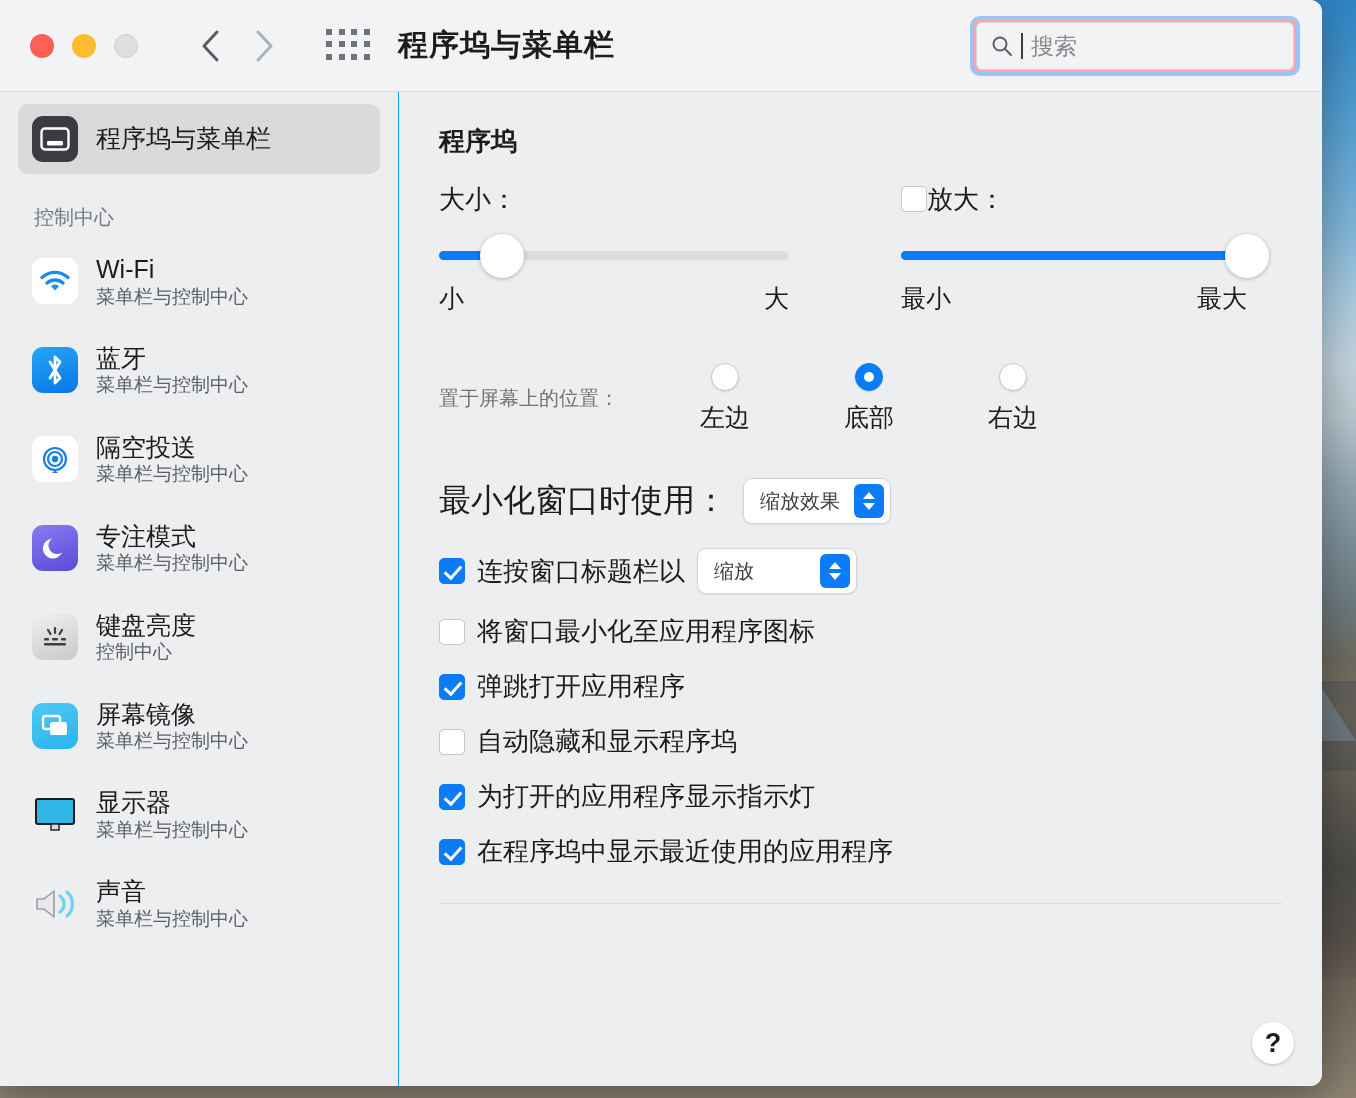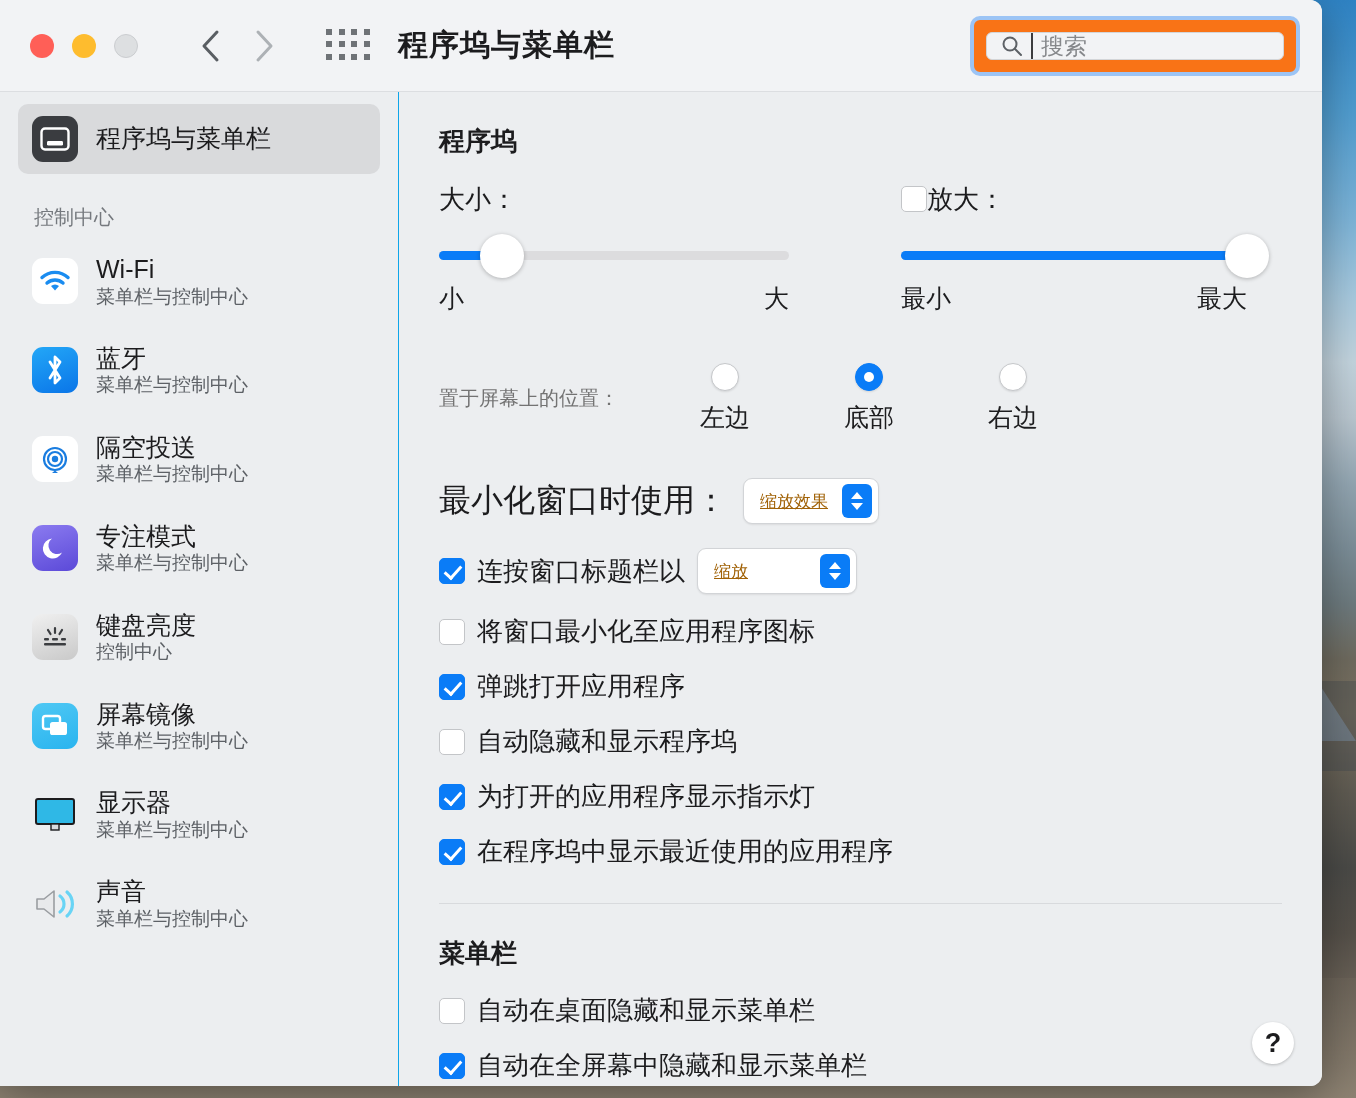--- a/index.html
+++ b/index.html
@@ -108,22 +108,22 @@
     color: #1c1c1e;
     letter-spacing: 1px;
   }
 
   #searchwrap {
     position: absolute;
     right: 22px; top: 16px;
     width: 330px; height: 60px;
     border-radius: 10px;
     border: 4px solid #9cc4f5;
-    background: #f97316;
-    padding: 12px;
+    background: #fca5a5;
+    padding: 2px;
   }
   #searchfield {
     width: 100%; height: 100%;
     border-radius: 6px;
     background: #f2f3f5;
     border: 1px solid #d3d5d8;
     display: flex;
     align-items: center;
     padding: 0 14px;
     gap: 8px;
@@ -289,21 +289,21 @@
     display: inline-flex;
     align-items: center;
     gap: 14px;
     height: 46px;
     padding: 0 6px 0 16px;
     border-radius: 9px;
     background: #ffffff;
     border: 1px solid #d2d4d7;
     box-shadow: 0 1px 2px rgba(0,0,0,0.08);
   }
-  .popup .pv { font-size: 17px; color: #a16207; white-space: nowrap; text-decoration: underline; }
+  .popup .pv { font-size: 20px; color: #404040; white-space: nowrap; }
   .popup .stepper {
     width: 30px; height: 34px;
     border-radius: 6px;
     background: #0a7cf7;
     display: flex; flex-direction: column;
     align-items: center; justify-content: center;
     gap: 4px;
   }
   .popup .stepper .ar {
     width: 0; height: 0;
@@ -629,30 +629,18 @@
           <span class="cbl">为打开的应用程序显示指示灯</span>
         </div>
         <div class="cbrow">
           <span class="cb on"></span>
           <span class="cbl">在程序坞中显示最近使用的应用程序</span>
         </div>
 
         <div id="divider"></div>
       </div>
 
-      <div class="section">
-        <div class="sec-title">菜单栏</div>
-
-        <div class="cbrow" style="margin-top:0;">
-          <span class="cb"></span>
-          <span class="cbl">自动在桌面隐藏和显示菜单栏</span>
-        </div>
-        <div class="cbrow">
-          <span class="cb on"></span>
-          <span class="cbl">自动在全屏幕中隐藏和显示菜单栏</span>
-        </div>
-      </div>
 
       <div id="helpbtn">?</div>
     </div>
 
   </div>
 </div>
 
 </body></html>

